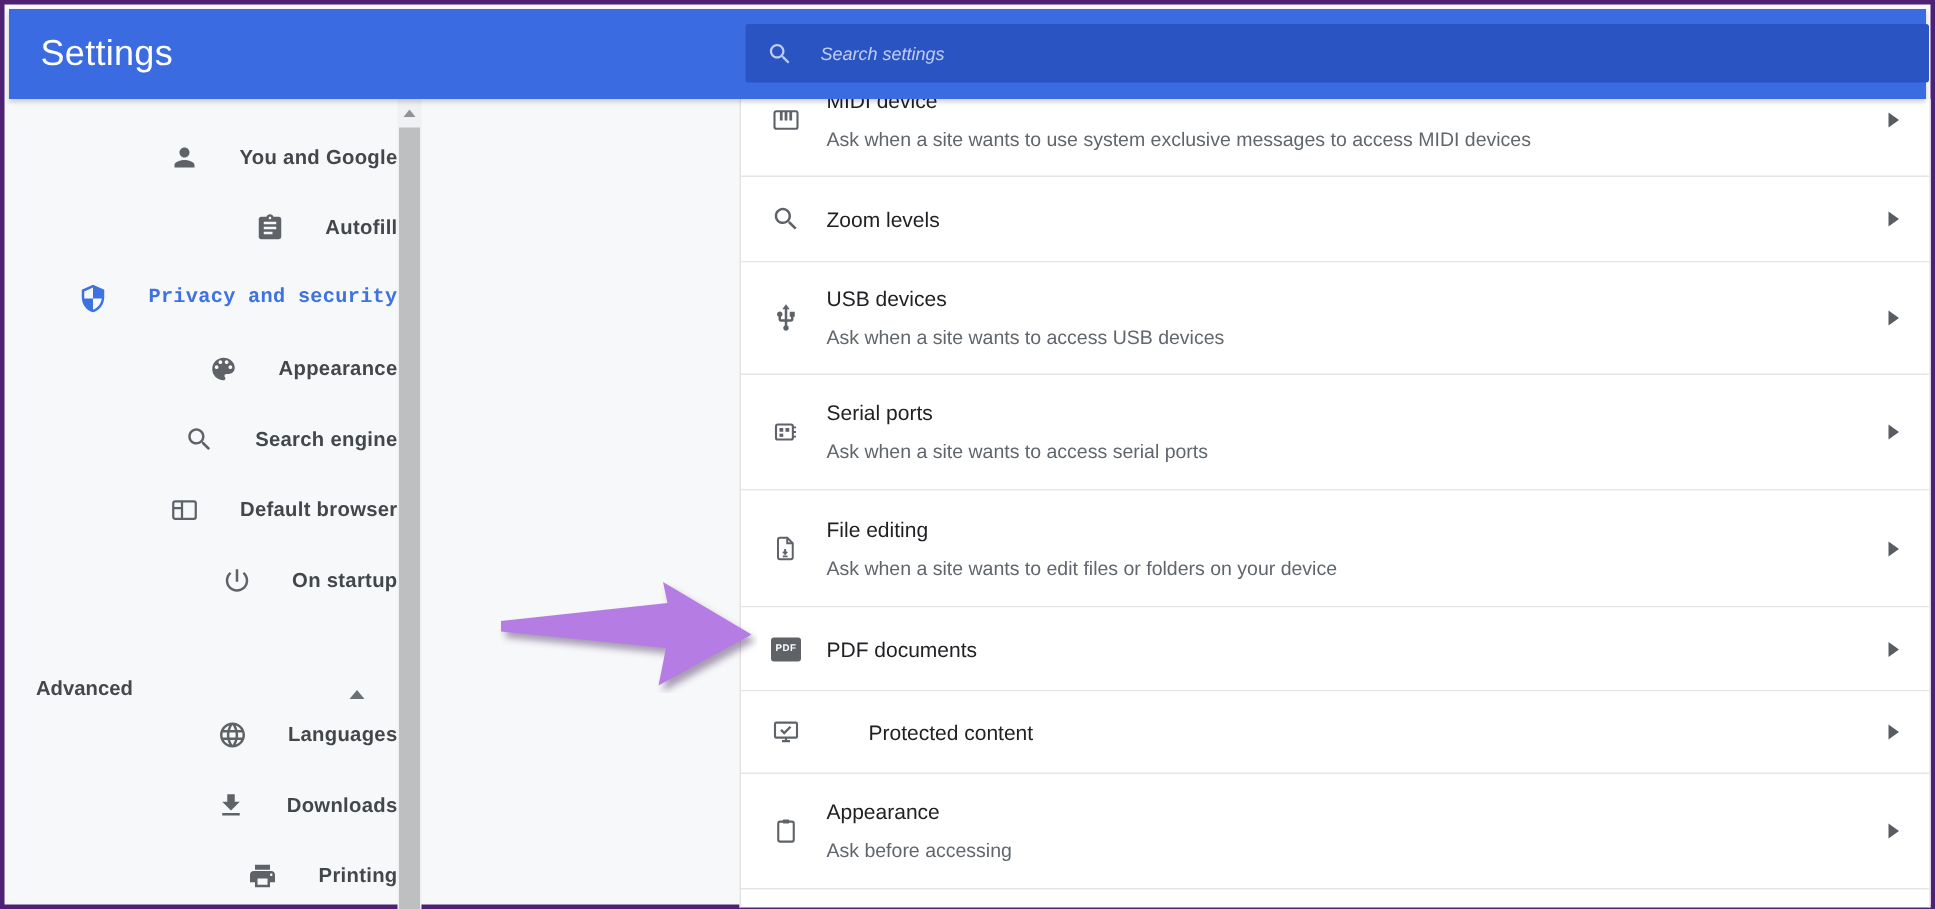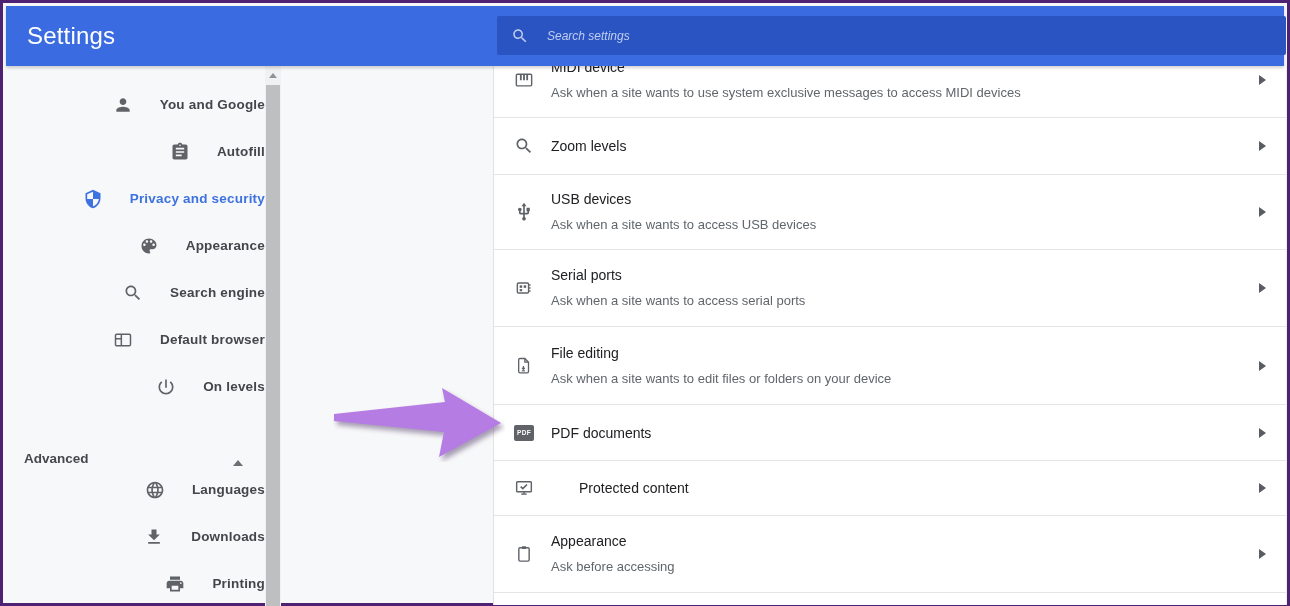--- a/index.html
+++ b/index.html
@@ -43,21 +43,21 @@
     position: absolute; left: 3px; top: 63px; width: 259px; bottom: 3px;
     padding-top: 15px;
   }
   .side-item {
     height: 47px; display: flex; align-items: center;
     padding-left: 21px; cursor: pointer; justify-content: flex-end;
   }
   .side-item .sic { width: 20px; height: 20px; flex: none; margin-right: 27px; color: #5f6368; }
   .side-item .slabel { font-size: 13.5px; font-weight: bold; color: #43474b; letter-spacing: .2px; }
   .side-item.active .sic { color: #3e72e0; }
-  .side-item.active .slabel { color: #3e72e0; }
+  .side-item.active .slabel { color: #3e72e0; font-family: Liberation Mono, monospace; }
   .advanced-row {
     height: 47px; margin-top: 9px; display: flex; align-items: flex-end;
     padding-left: 18px; padding-right: 22px; cursor: pointer;
   }
   .advanced-row .slabel { font-size: 13.5px; font-weight: bold; color: #45494d; }
   .caret-up {
     margin-left: auto; width: 0; height: 0;
     border-left: 5px solid transparent; border-right: 5px solid transparent;
     border-bottom: 6px solid #6b7075;
   }
@@ -182,21 +182,21 @@
         <line x1="10" y1="5" x2="10" y2="19"></line>
         <line x1="3" y1="10.5" x2="10" y2="10.5"></line>
       </svg>
       <span class="slabel">Default browser</span>
     </div>
 
     <div class="side-item">
       <svg class="sic" viewBox="0 0 24 24" fill="currentColor">
         <path d="M13 3h-2v10h2V3zm4.83 2.17l-1.42 1.42C17.99 7.86 19 9.81 19 12c0 3.87-3.13 7-7 7s-7-3.13-7-7c0-2.19 1.01-4.14 2.58-5.42L6.17 5.17C4.23 6.82 3 9.26 3 12c0 4.97 4.03 9 9 9s9-4.03 9-9c0-2.74-1.23-5.18-3.17-6.83z"></path>
       </svg>
-      <span class="slabel">On levels</span>
+      <span class="slabel">On startup</span>
     </div>
 
     <div class="advanced-row">
       <span class="slabel">Advanced</span>
       <span class="caret-up"></span>
     </div>
 
     <div class="side-item">
       <svg class="sic" viewBox="0 0 24 24" fill="currentColor">
         <path d="M11.99 2C6.47 2 2 6.48 2 12s4.47 10 9.99 10C17.52 22 22 17.52 22 12S17.52 2 11.99 2zm6.93 6h-2.95c-.32-1.25-.78-2.45-1.38-3.56 1.84.63 3.37 1.91 4.33 3.56zM12 4.04c.83 1.2 1.48 2.53 1.91 3.96h-3.82c.43-1.43 1.08-2.76 1.91-3.96zM4.26 14C4.1 13.36 4 12.69 4 12s.1-1.36.26-2h3.38c-.08.66-.14 1.32-.14 2 0 .68.06 1.34.14 2H4.26zm.82 2h2.95c.32 1.25.78 2.45 1.38 3.56-1.84-.63-3.37-1.9-4.33-3.56zm2.95-8H5.08c.96-1.66 2.49-2.93 4.33-3.56C8.81 5.55 8.35 6.75 8.03 8zM12 19.96c-.83-1.2-1.48-2.53-1.91-3.96h3.82c-.43 1.43-1.08 2.76-1.91 3.96zM14.34 14H9.66c-.09-.66-.16-1.32-.16-2 0-.68.07-1.35.16-2h4.68c.09.65.16 1.32.16 2 0 .68-.07 1.34-.16 2zm.25 5.56c.6-1.11 1.06-2.31 1.38-3.56h2.95c-.96 1.65-2.49 2.93-4.33 3.56zM16.36 14c.08-.66.14-1.32.14-2 0-.68-.06-1.34-.14-2h3.38c.16.64.26 1.31.26 2s-.1 1.36-.26 2h-3.38z"></path>

